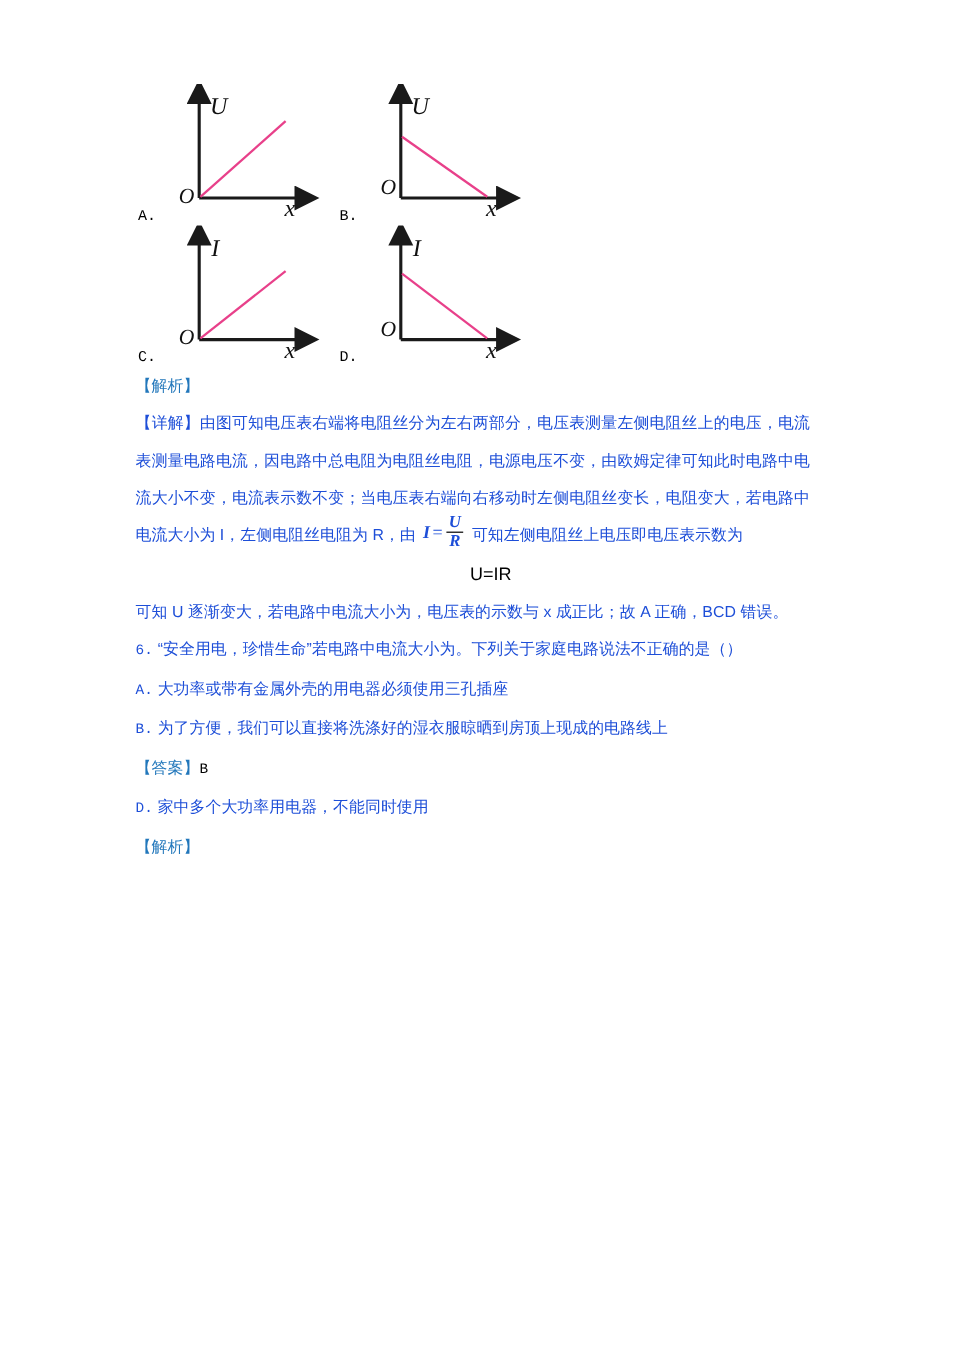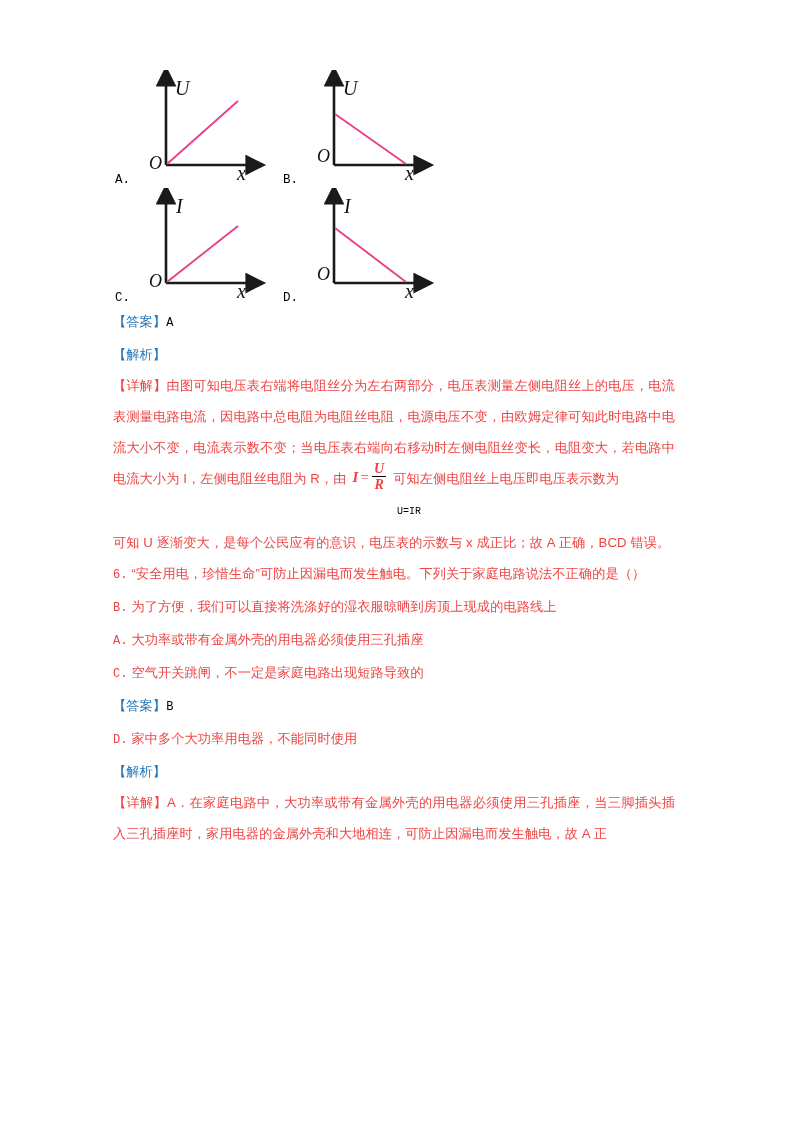--- a/index.html
+++ b/index.html
@@ -74,41 +74,41 @@
     font-style: italic;
     font-size: 18px;
     fill: #111;
   }
 
   
   .para {
     font-family: "Liberation Sans", "DejaVu Sans", sans-serif;
     font-size: 13.2px;
     line-height: 31px;
-    color: #ef4444;
+    color: #1d4ed8;
     text-align: justify;
     text-justify: inter-ideograph;
     margin: 0;
     letter-spacing: 0.1px;
   }
   .para.tag {
     color: #2277BB;
   }
   .para.tag .inline-plain {
     color: #000000;
     font-family: "Liberation Mono", "DejaVu Sans Mono", monospace;
     font-size: 12px;
   }
   .mono {
     font-family: "Liberation Mono", "DejaVu Sans Mono", monospace;
     font-size: 12px;
   }
   .centered-formula {
-    font-family: Liberation Mono, monospace;
-    font-size: 10px;
+    font-family: Liberation Sans, sans-serif;
+    font-size: 15px;
     text-align: center;
     line-height: 31px;
     margin: 0;
     padding-left: 30px;
   }
   
   .frac-wrap {
     display: inline-block;
     vertical-align: middle;
     position: relative;
@@ -249,41 +249,38 @@
             <line x1="33" y1="95" x2="115" y2="95" stroke="#1A1A1A" stroke-width="2.6" marker-end="url(#arrD2)"></line>
             <line x1="34" y1="40" x2="105" y2="94" stroke="#E8408A" stroke-width="1.9"></line>
             <text class="axis-label" x="43" y="25">I</text>
             <text class="axis-label" x="104" y="110">x</text>
             <text class="origin-label" x="16" y="92">O</text>
           </svg>
         </div>
       </div>
     </div>
 
-    <p class="para tag"><span>【答案】</span><span class="inline-plain">A</span></p>
 
     <p class="para tag">【解析】</p>
 
     <p class="para"><span>【详解】</span><span>由图可知电压表右端将电阻丝分为左右两部分，电压表测量左侧电阻丝上的电压，电流表测量电路电流，因电路中总电阻为电阻丝电阻，电源电压不变，由欧姆定律可知此时电路中电流大小不变，电流表示数不变；当电压表右端向右移动时左侧电阻丝变长，电阻变大，若电路中电流大小为 I，左侧电阻丝电阻为 R，由</span><span class="frac-wrap"><span class="frac-lhs">I</span><span class="frac-eq">=</span><span class="frac"><span class="num">U</span><span class="bar"></span><span class="den">R</span></span></span><span>可知左侧电阻丝上电压即电压表示数为</span></p>
 
     <p class="centered-formula">U=IR</p>
 
-    <p class="para">可知 U 逐渐变大，是每个公民应有的意识，电压表的示数与 x 成正比；故 A 正确，BCD 错误。</p>
-
-
-    <p class="para"><span class="mono">6.</span>&nbsp;<span>“安全用电，珍惜生命”可防止因漏电而发生触电。下列关于家庭电路说法不正确的是（）</span></p>
+    <p class="para">可知 U 逐渐变大，若电路中电流大小为，电压表的示数与 x 成正比；故 A 正确，BCD 错误。</p>
+
+
+    <p class="para"><span class="mono">6.</span>&nbsp;<span>“安全用电，珍惜生命”若电路中电流大小为。下列关于家庭电路说法不正确的是（）</span></p>
+
+    <p class="para"><span class="mono">A.</span>&nbsp;<span>大功率或带有金属外壳的用电器必须使用三孔插座</span></p>
 
     <p class="para"><span class="mono">B.</span>&nbsp;<span>为了方便，我们可以直接将洗涤好的湿衣服晾晒到房顶上现成的电路线上</span></p>
 
-    <p class="para"><span class="mono">A.</span>&nbsp;<span>大功率或带有金属外壳的用电器必须使用三孔插座</span></p>
-
-    <p class="para"><span class="mono">C.</span>&nbsp;<span>空气开关跳闸，不一定是家庭电路出现短路导致的</span></p>
 
     <p class="para tag"><span>【答案】</span><span class="inline-plain">B</span></p>
 
     <p class="para"><span class="mono">D.</span>&nbsp;<span>家中多个大功率用电器，不能同时使用</span></p>
 
     <p class="para tag">【解析】</p>
 
-    <p class="para"><span>【详解】</span><span>A．在家庭电路中，大功率或带有金属外壳的用电器必须使用三孔插座，当三脚插头插入三孔插座时，家用电器的金属外壳和大地相连，可防止因漏电而发生触电，故 A 正</span></p>
 
   </div>
 </div>
 
 </body></html>

